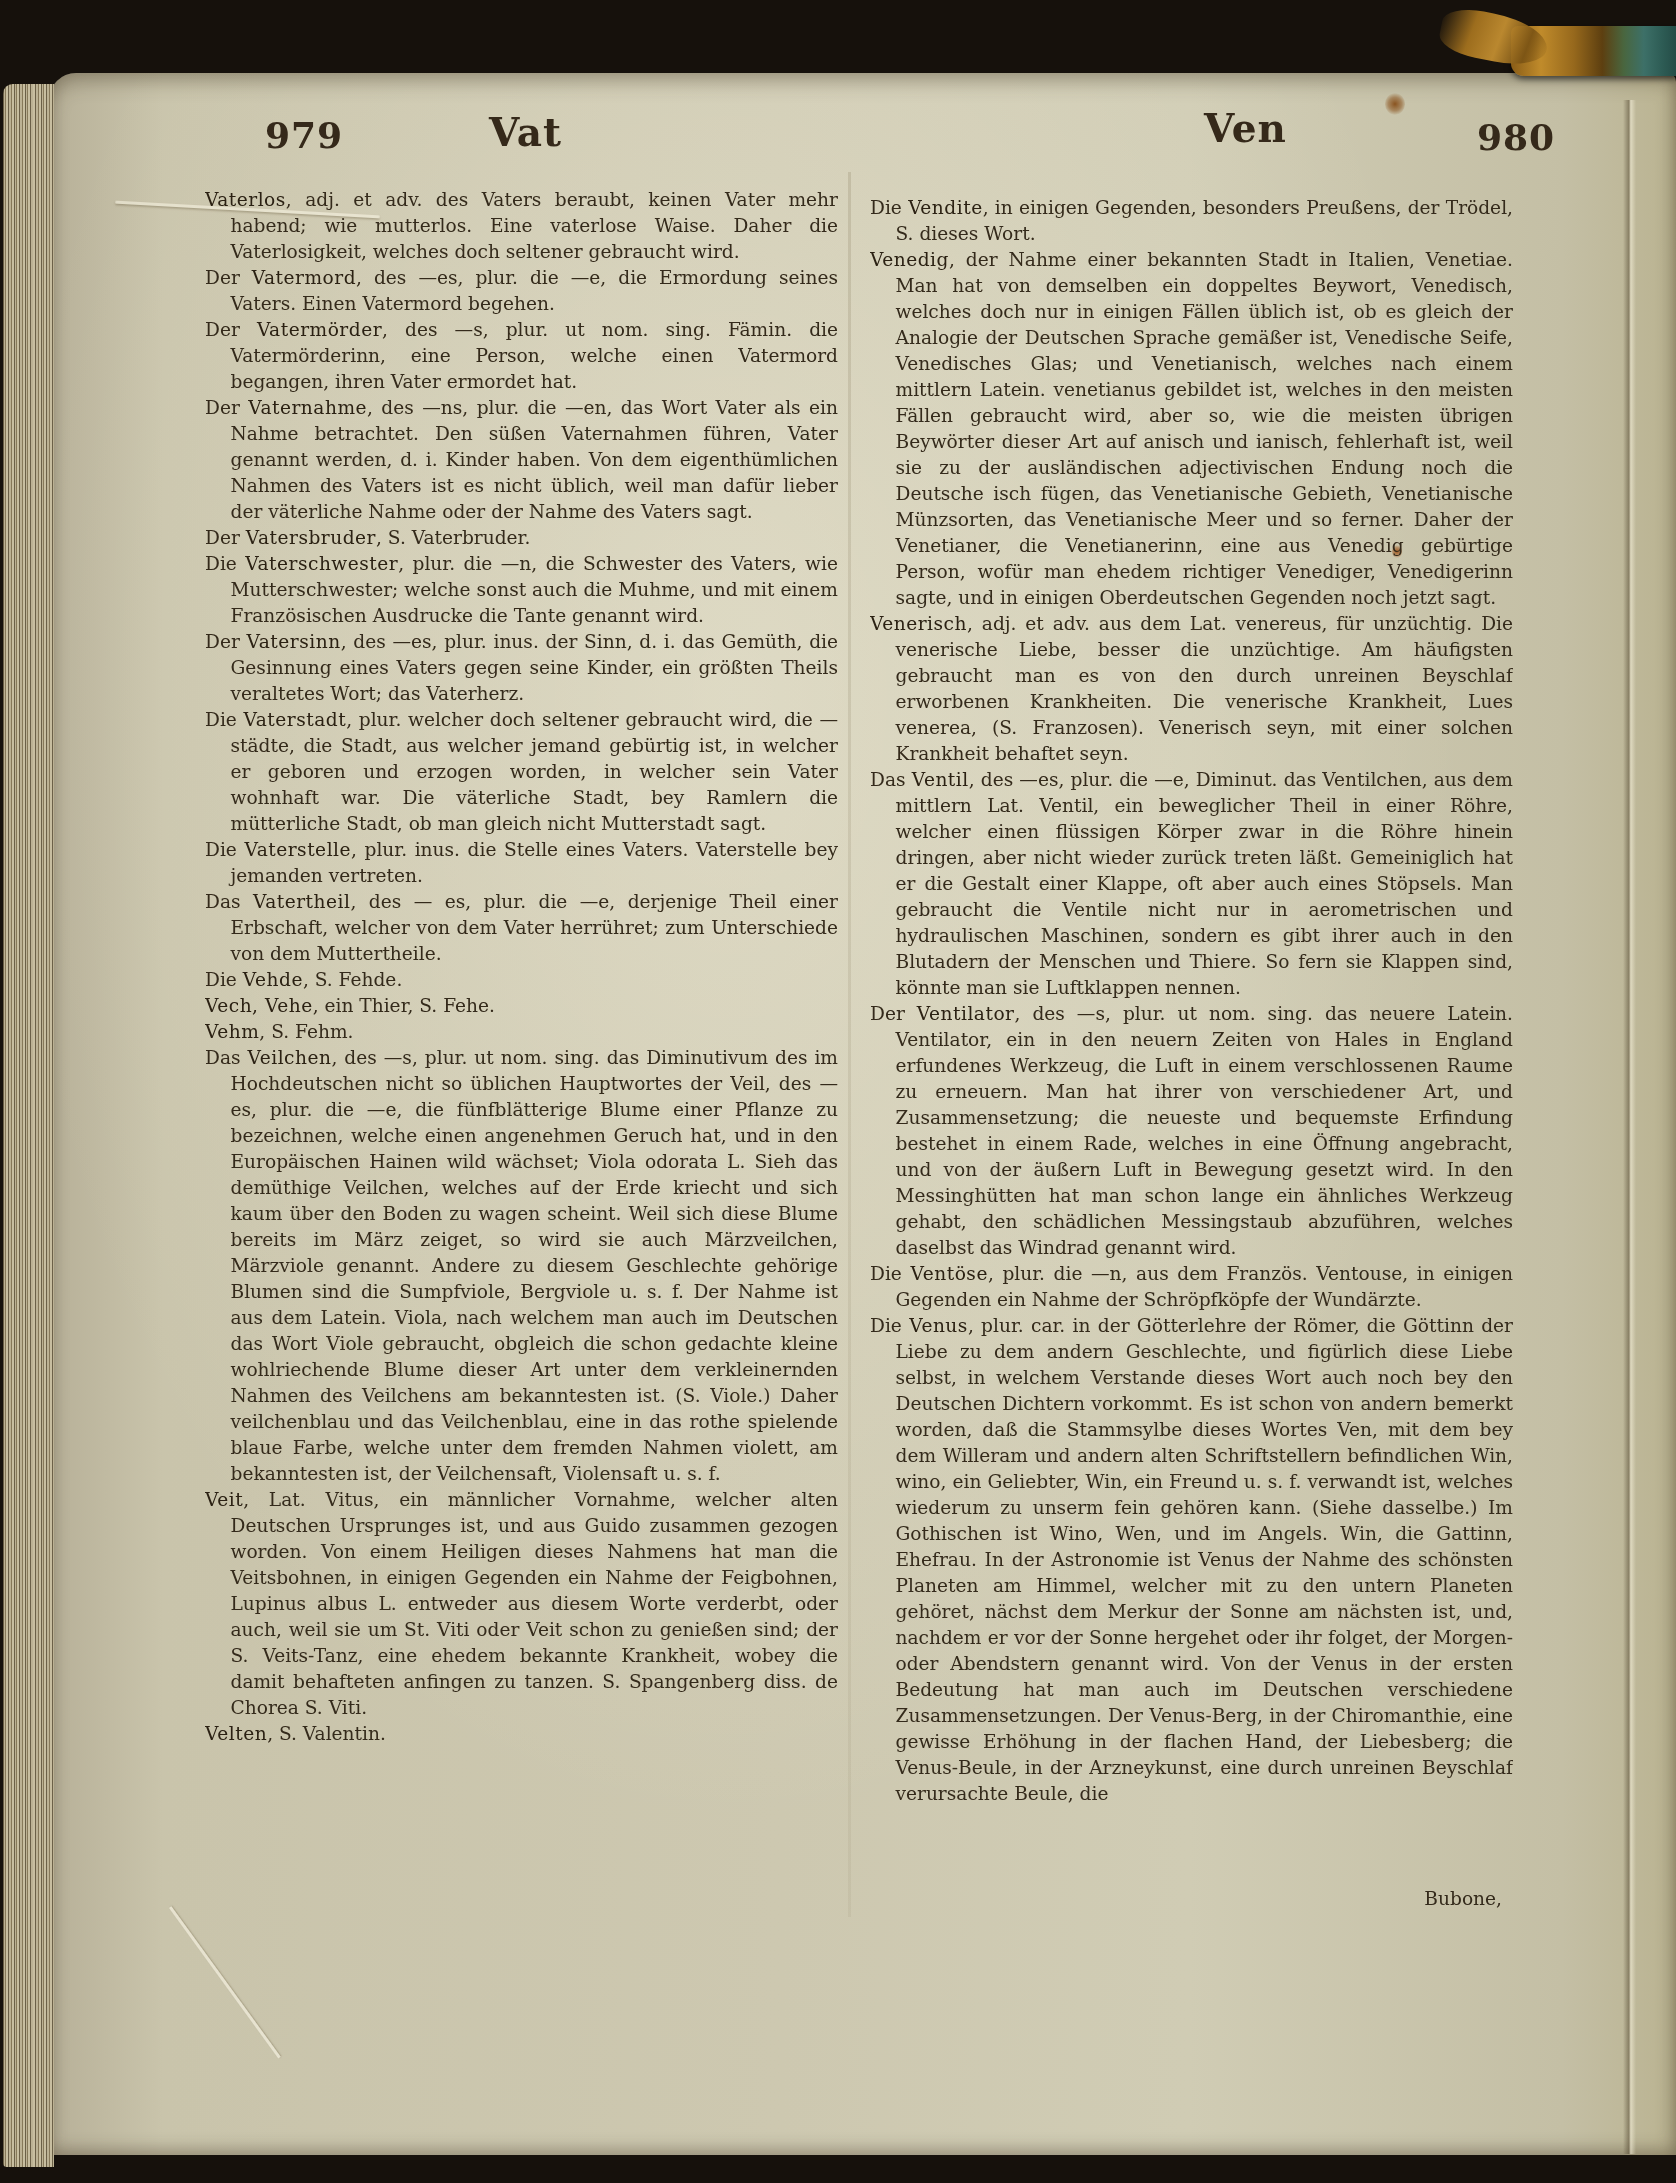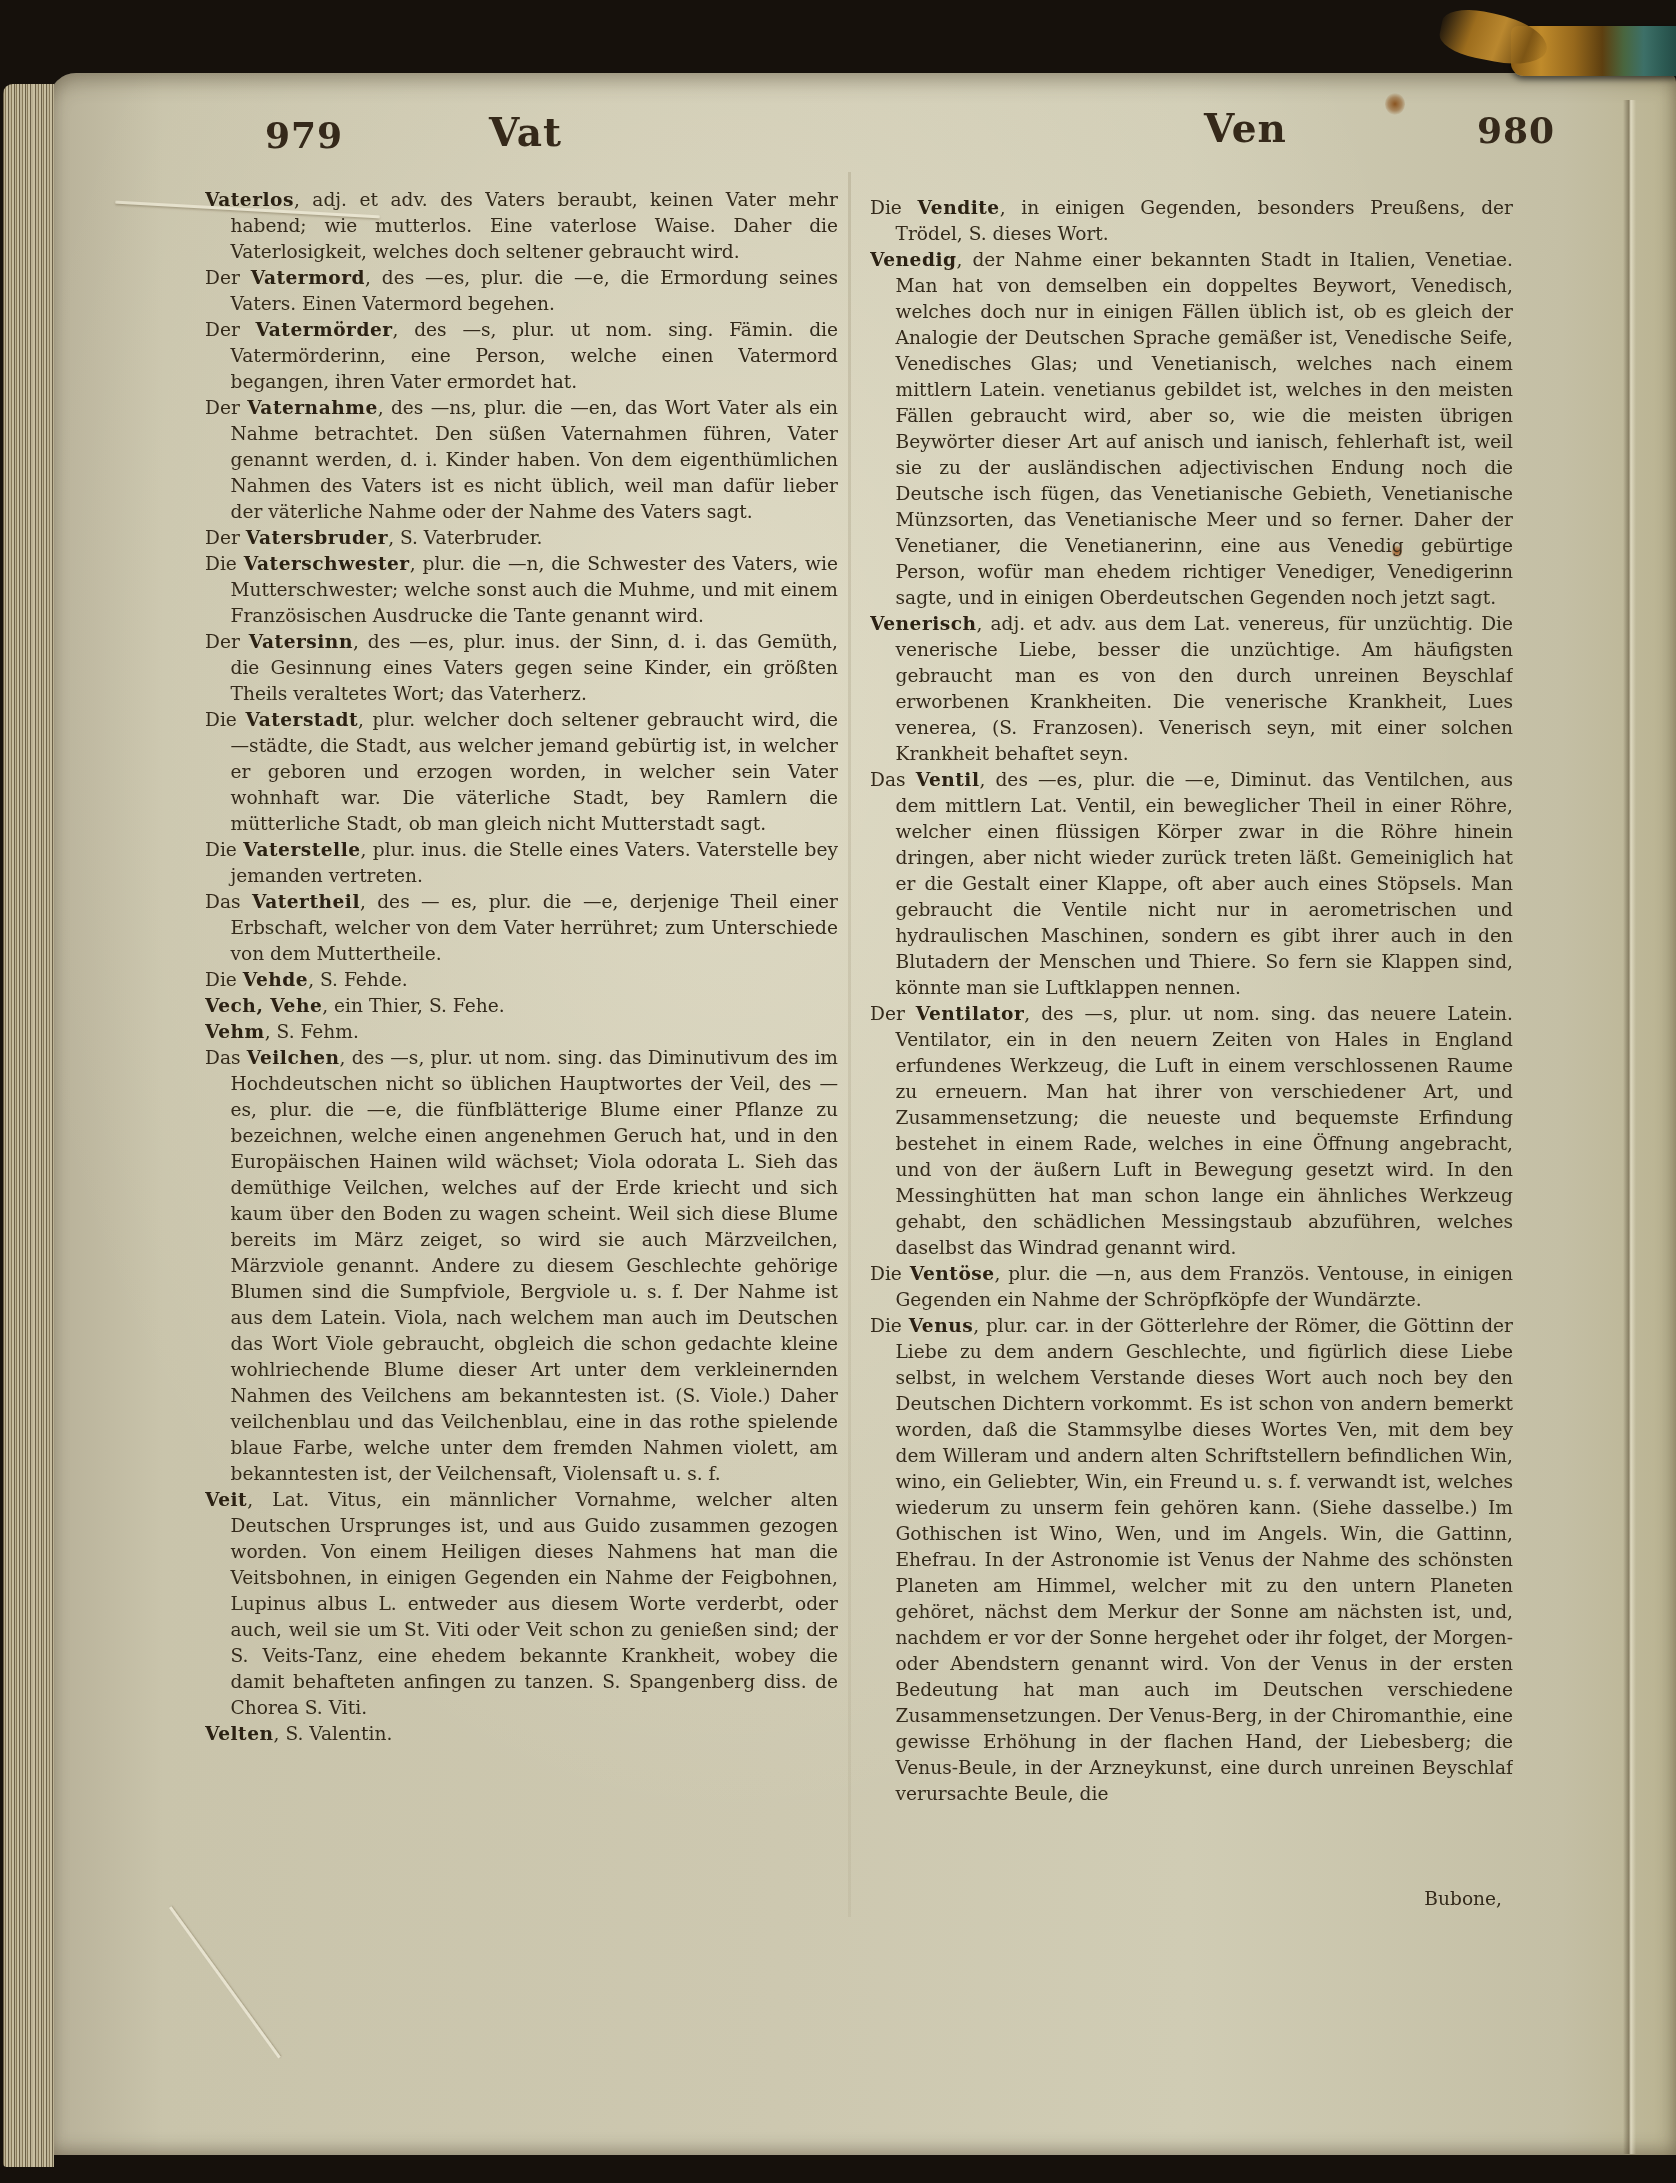--- a/index.html
+++ b/index.html
@@ -95,39 +95,39 @@
     position: absolute;
     color: #35291a;
     font-weight: bold;
     letter-spacing: 1px;
   }
   .head-word { font-size: 39px; }
   .head-num  { font-size: 36px; font-weight: bold; }
   #pn-left  { left: 265px;  top: 114px; }
   #rh-left  { left: 489px;  top: 109px; }
   #rh-right { left: 1192px; top: 105px; margin-left: 12px; }
-  #pn-right { left: 1477px; top: 109px; }
+  #pn-right { left: 1477px; top: 116px; }
 
   .dict-column {
     position: absolute;
     color: #342a1b;
     font-size: 18.6px;
     line-height: 26px;
     text-align: justify;
     overflow: hidden;
   }
   #col-left  { left: 205px;  top: 187px; width: 633px; height: 1671px; }
   #col-right { left: 870px; top: 195px; width: 643px; height: 1701px; }
 
   .entry {
     margin: 0;
     padding-left: 25.5px;
     text-indent: -25.5px;
   }
-  .entry .hw { font-weight: bold; color: #2b2113; letter-spacing: 0.5px; }
+  .entry .hw { font-weight: normal; color: #2b2113; letter-spacing: 0.5px; }
 
   .catchword {
     position: absolute; left: 870px; top: 1888px;
     width: 632px;
     text-align: right;
     color: #342a1b;
     font-size: 18.6px;
     font-weight: normal;
   }
 </style>

